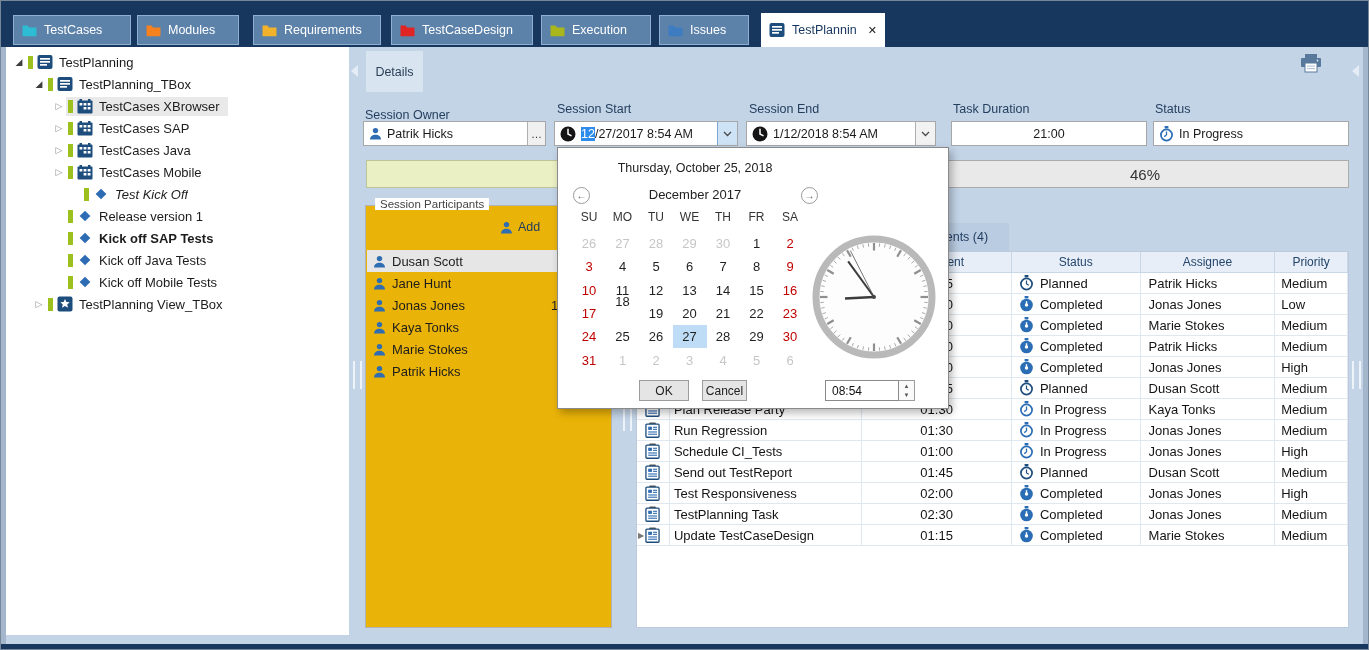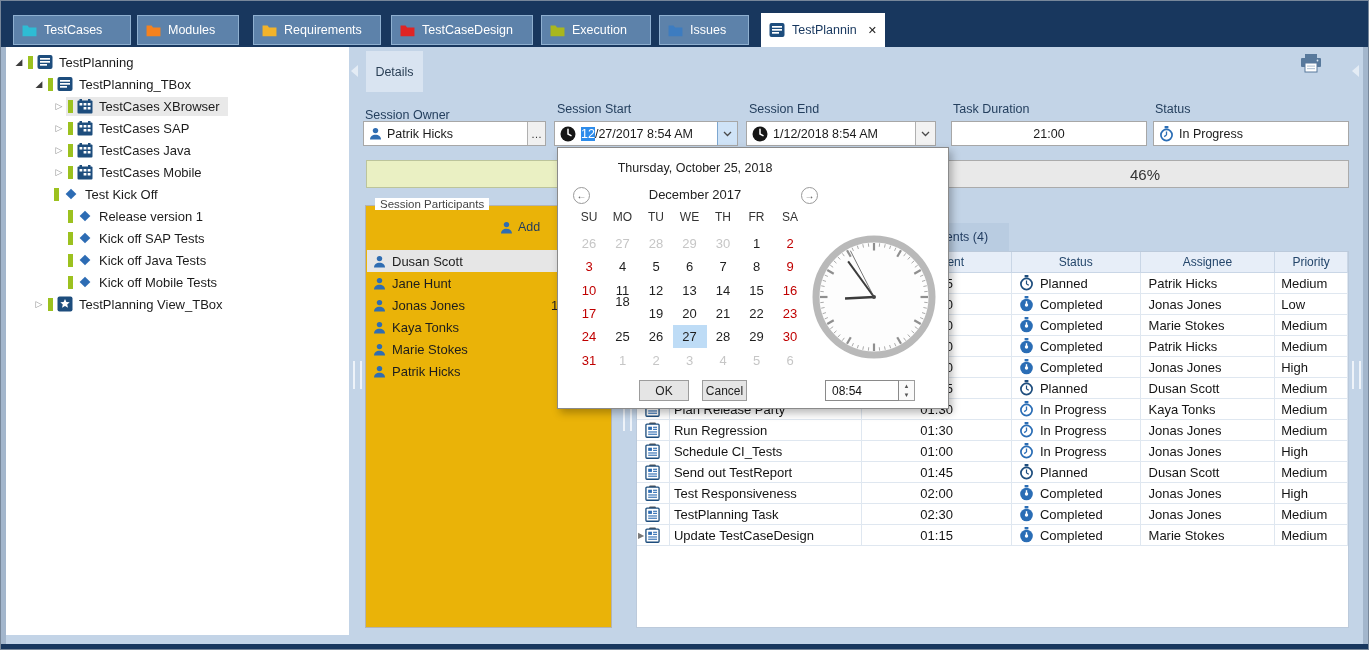--- a/index.html
+++ b/index.html
@@ -251,41 +251,41 @@
             <rect x="11" y="0" width="2.5" height="3" fill="#1d4d7d"></rect>
             <rect x="2.5" y="4" width="2.8" height="2.5" fill="#fff"></rect>
             <rect x="6.6" y="4" width="2.8" height="2.5" fill="#fff"></rect>
             <rect x="10.7" y="4" width="2.8" height="2.5" fill="#fff"></rect>
             <rect x="6.6" y="8" width="2.8" height="2.5" fill="#fff"></rect>
             <rect x="10.7" y="8" width="2.8" height="2.5" fill="#fff"></rect>
           </svg>
           <span class="tlabel nw">TestCases Mobile</span>
         </span>
       </div>
-      <div class="trow" style="padding-left: 32px;">
+      <div class="trow" style="padding-left: 62px; font-style: italic;">
         <span class="texp "></span>
         <span class="tsel ">
           <span class="gbar"></span>
           <svg width="16" height="16" viewBox="0 0 16 16">
             <rect x="4.2" y="4.2" width="7.6" height="7.6" fill="#2d6cb4" transform="rotate(45 8 8)"></rect>
           </svg>
           <span class="tlabel nw">Test Kick Off</span>
         </span>
       </div>
       <div class="trow" style="padding-left: 46px;">
         <span class="texp "></span>
         <span class="tsel ">
           <span class="gbar"></span>
           <svg width="16" height="16" viewBox="0 0 16 16">
             <rect x="4.2" y="4.2" width="7.6" height="7.6" fill="#2d6cb4" transform="rotate(45 8 8)"></rect>
           </svg>
           <span class="tlabel nw">Release version 1</span>
         </span>
       </div>
-      <div class="trow" style="padding-left: 46px;">
+      <div class="trow" style="padding-left: 46px; font-weight: bold;">
         <span class="texp "></span>
         <span class="tsel ">
           <span class="gbar"></span>
           <svg width="16" height="16" viewBox="0 0 16 16">
             <rect x="4.2" y="4.2" width="7.6" height="7.6" fill="#2d6cb4" transform="rotate(45 8 8)"></rect>
           </svg>
           <span class="tlabel nw">Kick off SAP Tests</span>
         </span>
       </div>
       <div class="trow" style="padding-left: 46px;">

